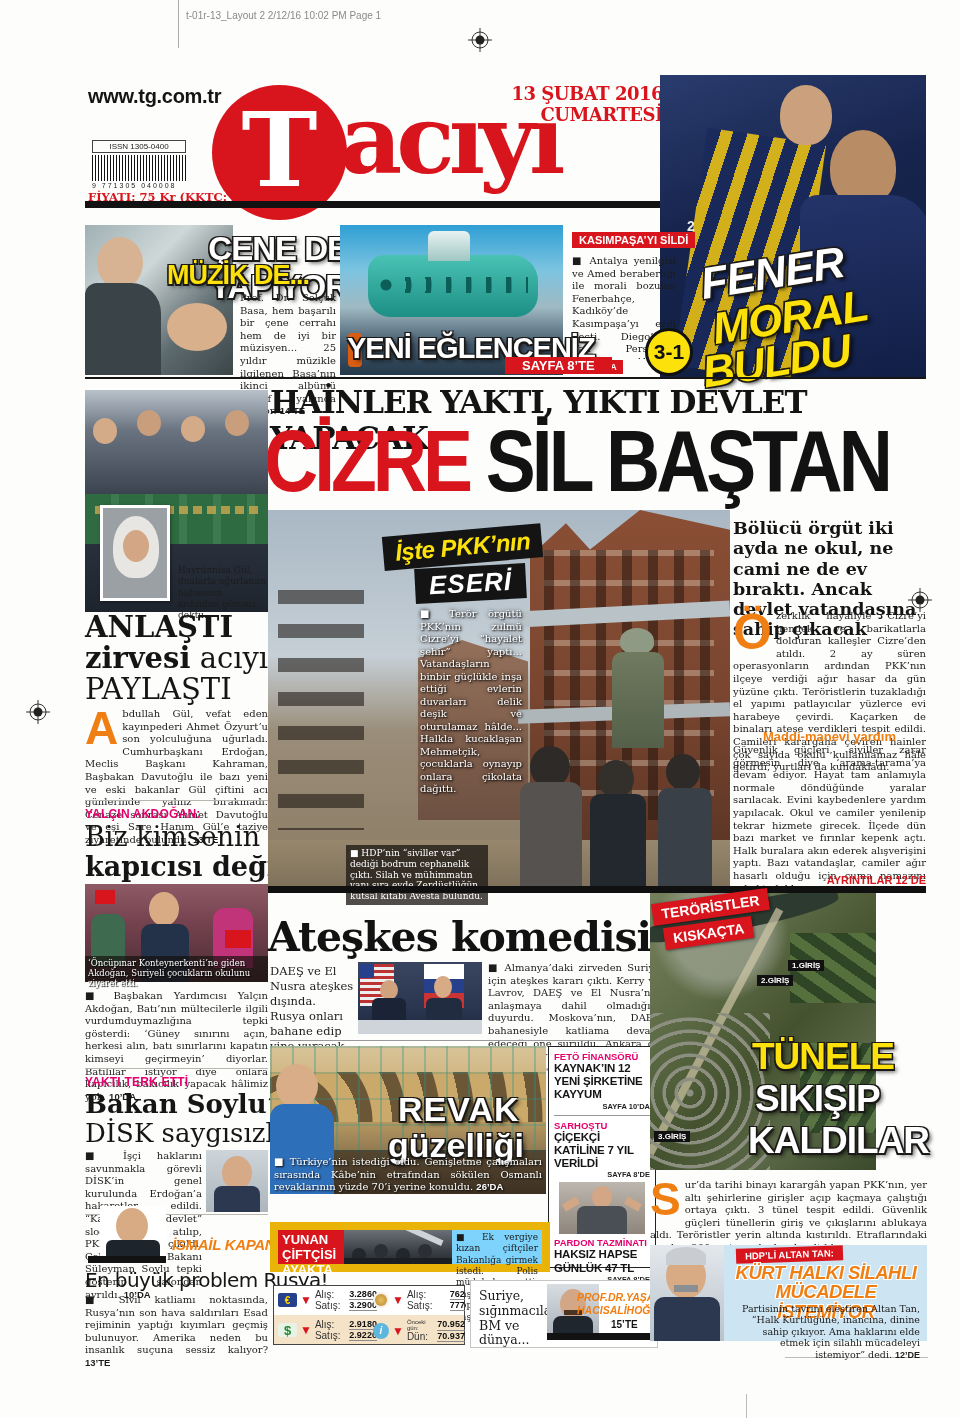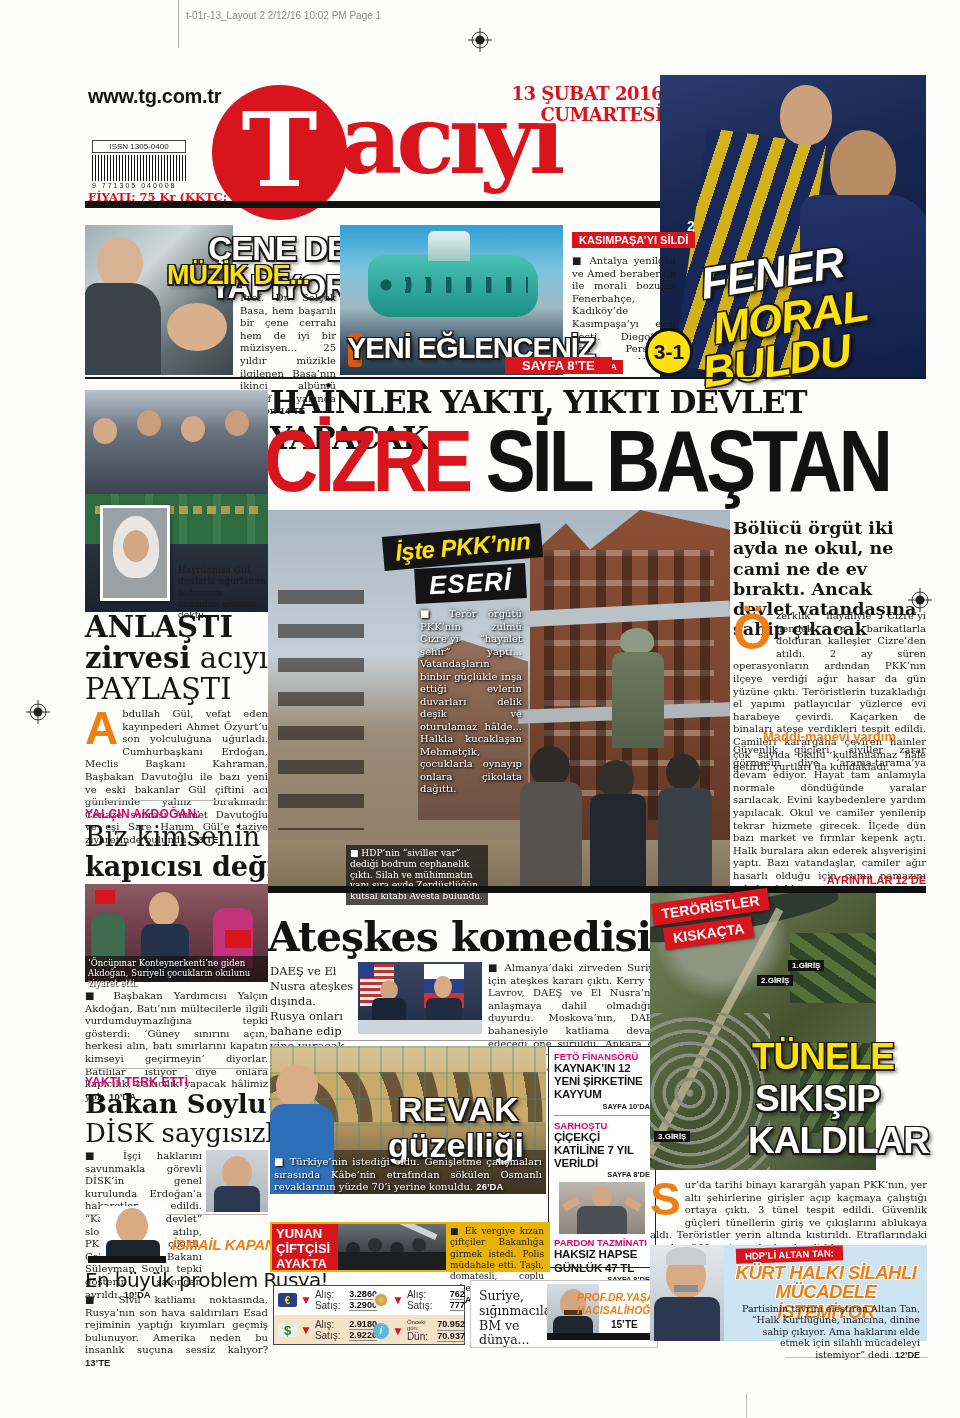--- a/index.html
+++ b/index.html
@@ -246,21 +246,21 @@
       <div class="pshape" style="left:33px;top:4px;width:20px;height:22px;border-radius:50%;background:#d3a786"></div>
       <div class="pshape" style="left:18px;top:24px;width:50px;height:28px;background:#4a4e55;border-radius:8px 8px 0 0"></div>
       <div class="pshape" style="left:4px;top:18px;width:16px;height:8px;background:#d3a786;transform:rotate(-30deg)"></div>
       <div class="pshape" style="left:66px;top:18px;width:16px;height:8px;background:#d3a786;transform:rotate(30deg)"></div>
     </div>
     <div class="brief-k">PARDON TAZMİNATI</div>
     <div class="brief-h">HAKSIZ HAPSE GÜNLÜK 47 TL</div>
     <div class="brief-p">SAYFA 8’DE</div>
   </div>
 
-  <div class="t" style="left:270px;top:1222px;width:280px;height:50px;border:2px solid #eab308;background:#eab308;display:flex">
+  <div class="t" style="left:270px;top:1222px;width:280px;height:50px;border:8px solid #eab308;background:#7dd3fc;display:flex">
     <div style="width:66px;background:#d8151d;color:#fff;font-weight:bold;font-size:13px;line-height:1.15;padding:3px 4px">
       <div>YUNAN</div>
       <div>ÇİFTÇİSİ</div>
       <div>AYAKTA</div>
     </div>
     <div style="width:108px;position:relative;overflow:hidden;background:linear-gradient(180deg,#6b7078 0%,#3c4147 60%,#26292d 100%)">
       <div class="pshape" style="left:8px;top:18px;width:14px;height:14px;border-radius:50%;background:#23262a"></div>
       <div class="pshape" style="left:30px;top:14px;width:14px;height:14px;border-radius:50%;background:#2b2e33"></div>
       <div class="pshape" style="left:52px;top:18px;width:14px;height:14px;border-radius:50%;background:#23262a"></div>
       <div class="pshape" style="left:74px;top:14px;width:14px;height:14px;border-radius:50%;background:#2b2e33"></div>

